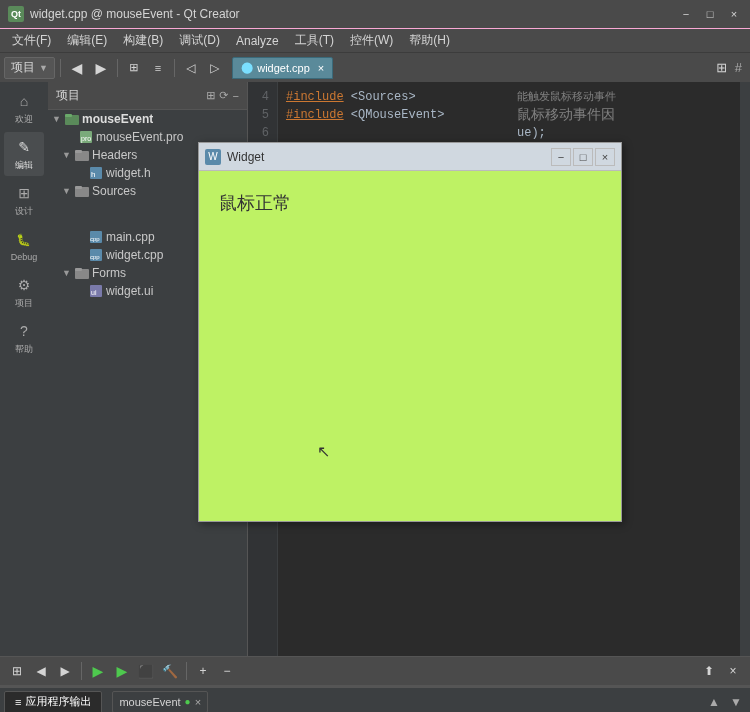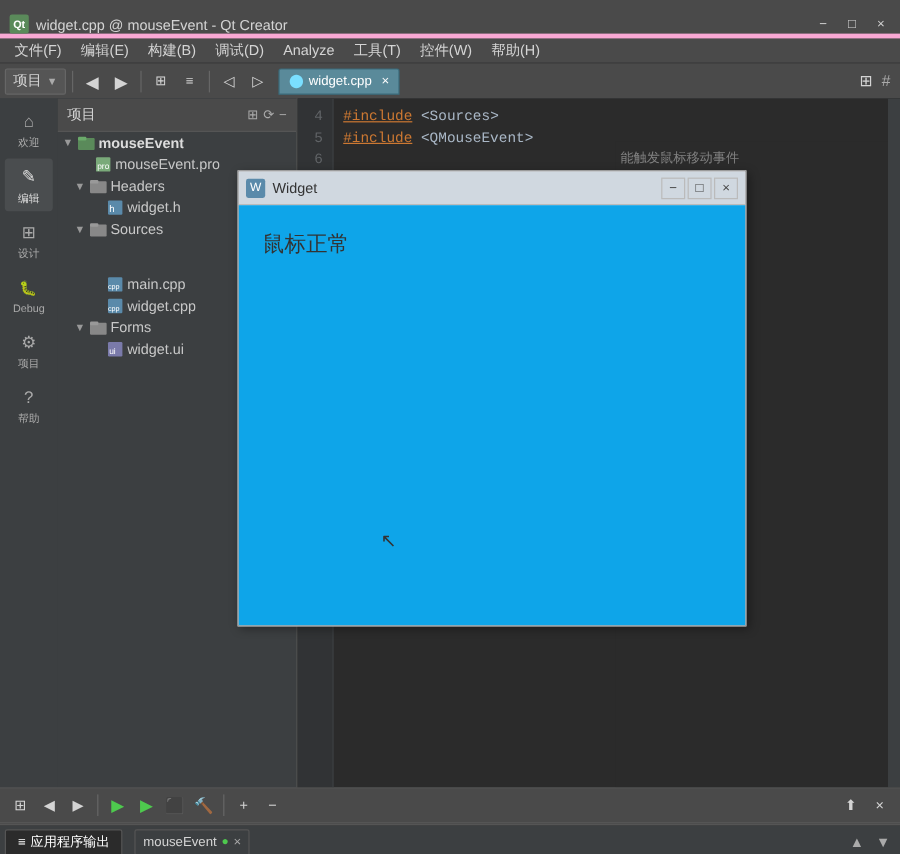--- a/index.html
+++ b/index.html
@@ -11,21 +11,21 @@
       background: #3c3f41;
       overflow: hidden;
       position: relative;
     }
 
     
     .title-bar {
       background: #4a4a4a;
       height: 28px;
       display: flex;
-      align-items: flex-end;
+      align-items: center;
       padding: 0 8px;
       color: #d4d4d4;
       font-size: 12px;
     }
     .title-bar-icon {
       width: 16px;
       height: 16px;
       margin-right: 6px;
       background: #5a8a5a;
       border-radius: 2px;
@@ -45,21 +45,21 @@
     }
 
     
     .menu-bar {
       background: #4a4a4a;
       height: 24px;
       display: flex;
       align-items: center;
       padding: 0 4px;
       color: #d4d4d4;
-      border-top: 4px solid #f9a8d4;
+      border-top: 1px solid #f9a8d4;
     }
     .menu-item {
       padding: 2px 8px;
       cursor: pointer;
       font-size: 12px;
       border-radius: 2px;
     }
 
     
     .toolbar {
@@ -307,21 +307,21 @@
       background: transparent;
       border: 1px solid #bbb;
       cursor: pointer;
       font-size: 11px;
       display: flex; align-items: center; justify-content: center;
       margin-left: 2px;
       color: #444;
     }
     .widget-body {
       flex: 1;
-      background: #0ea5e9;
+      background: #bef264;
       display: flex;
       align-items: flex-start;
       padding: 20px;
     }
     .widget-text {
       font-size: 18px;
       color: #333;
       font-family: 'SimHei', Arial, sans-serif;
     }
   </style>
@@ -490,21 +490,21 @@
   <div class="editor-area">
     <div class="editor-content">
       <div class="line-numbers">
         <div>4</div>
         <div>5</div>
         <div>6</div>
       </div>
       <div class="code-content"><span class="code-keyword">#include</span> &lt;<span class="code-highlight">Sources</span>&gt;
 <span class="code-keyword">#include</span> &lt;<span class="code-highlight">QMouseEvent</span>&gt;
 </div>
-      <div style="flex:1;background:#2b2b2b;padding:6px 4px;font-family:'Courier New',monospace;font-size:12px;line-height:18px;color:#a9b7c6;overflow:hidden;margin-top:36px;">
+      <div style="flex:1;background:#2b2b2b;padding:6px 4px;font-family:'Courier New',monospace;font-size:12px;line-height:18px;color:#a9b7c6;overflow:hidden;">
         <div style="color:#808080;font-size:11px;">能触发鼠标移动事件</div>
         <div style="color:#808080;font-size:14px;">鼠标移动事件因</div>
         <div style="color:#a9b7c6;">ue);</div>
         <div style="height:36px;"></div>
         <div style="color:#a9b7c6;">);</div>
       </div>
       <div class="editor-scrollbar"></div>
     </div>
   </div>
 

